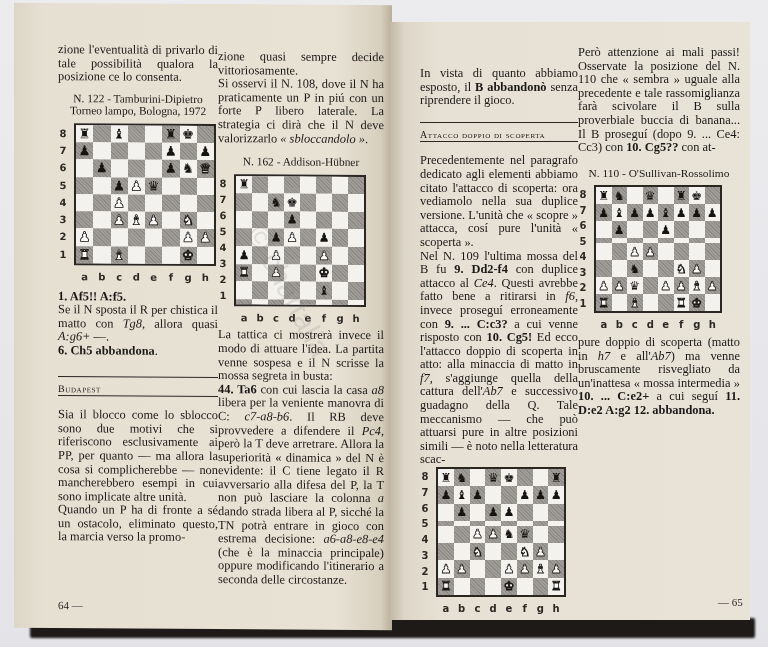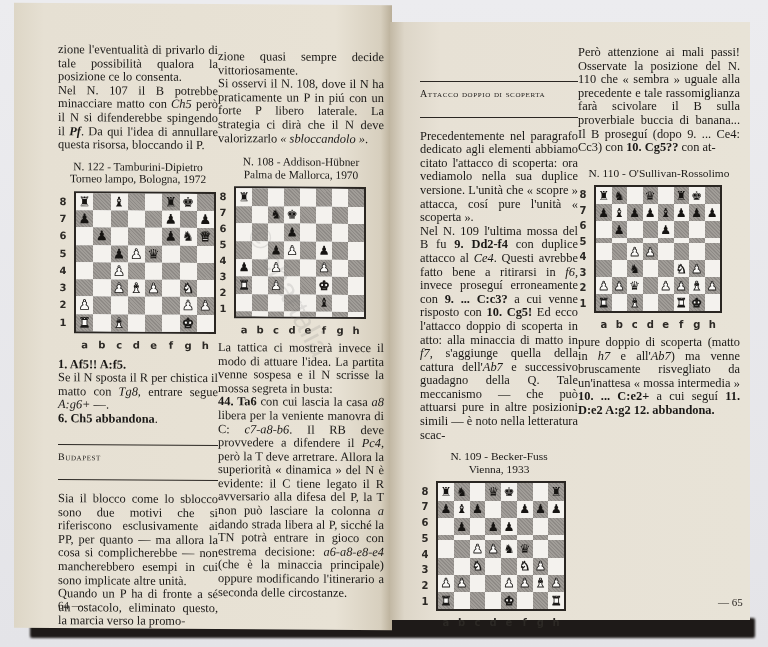--- a/index.html
+++ b/index.html
@@ -7,21 +7,21 @@
 #stage{position:relative;width:768px;height:647px;background:linear-gradient(180deg,#ececef 0%,#e4e4e8 100%)}
 .shadow{position:absolute;left:30px;top:618px;width:725px;height:20px;background:#1e1a18;border-radius:2px;filter:blur(1px)}
 .page{position:absolute;background:#e3ddd0;color:#1a1816;font-size:12.4px;line-height:13.6px}
 .page.left{left:14px;top:4px;width:378px;height:625px;background:linear-gradient(90deg,#ddd6c6 0%,#e6e0d3 8%,#e8e2d5 85%,#d7cfbe 97%,#b9ae98 100%);transform:skewY(.35deg)}
 .page.right{left:390px;top:22px;width:360px;height:598px;background:linear-gradient(90deg,#c2b8a4 0%,#ddd6c8 4%,#e7e1d5 14%,#e8e3d7 100%)}
 .col{position:absolute}
 .col p{text-align:justify;hyphens:none}
 .b{font-weight:bold}
 .i{font-style:italic}
 .caption{text-align:center;font-size:11.4px;line-height:12.6px;margin:8px 0 6px}
-.section-rule{border-top:1.6px solid #2a2622;border-bottom:1.6px solid #2a2622;padding:5px 0 16px;margin:12px 0 12px;font-size:10px;letter-spacing:.6px;font-variant:small-caps;text-transform:none}
+.section-rule{border-top:1.6px solid #2a2622;border-bottom:1.6px solid #2a2622;padding:5px 0 0;margin:12px 0 12px;font-size:10px;letter-spacing:.6px;font-variant:small-caps;text-transform:none}
 .board-wrap{position:relative;margin-left:16px}
 .board{display:grid;grid-template-columns:repeat(8,1fr);border:2px solid #2a2622;background:#fff}
 .sq{position:relative;display:flex;align-items:center;justify-content:center;font-family:"DejaVu Sans",sans-serif;line-height:1}
 .sq.dark{background:repeating-linear-gradient(45deg,#8e8a86 0 1px,#a19d98 1px 2.5px)}
 .sq.light{background:#f4f2ee}
 .pc-w{color:#fbfaf8;-webkit-text-stroke:.8px #1c1a18;text-shadow:0 0 0 #1c1a18}
 .pc-b{color:#161412}
 .ranks{position:absolute;left:-16px;top:2px;display:flex;flex-direction:column;font-family:"DejaVu Sans",sans-serif;font-size:10px;font-weight:bold;color:#2c2925}
 .ranks span{display:flex;align-items:center;justify-content:center;width:10px}
 .files{display:grid;grid-template-columns:repeat(8,1fr);font-family:"DejaVu Sans",sans-serif;font-size:10px;font-weight:bold;color:#2c2925;margin-top:5px;padding:0 2px}
@@ -32,21 +32,20 @@
 </head>
 <body>
 
 <div id="stage">
   <div class="shadow"></div>
 
   <div class="page left">
 
     <div class="col" style="left:44px;top:40px;width:160px;">
       <p>zione l'eventualità di privarlo di tale possibilità qualora la posizione ce lo consenta.</p>
-      <p><span>Nel N. 107 il B potrebbe minacciare matto con </span><span class="i">Ch5</span><span> però il N si difenderebbe spingendo il </span><span class="i b">Pf</span><span>. Da qui l'idea di annullare questa risorsa, bloccando il P.</span></p>
 
       <div class="caption">
         <div>N. 122 - Tamburini-Dipietro</div>
         <div>Torneo lampo, Bologna, 1972</div>
       </div>
       <div class="board-wrap" style="width: 142px;">
           <div class="ranks">
             <span style="height: 17.25px;">8</span>
             <span style="height: 17.25px;">7</span>
             <span style="height: 17.25px;">6</span>
@@ -178,36 +177,35 @@
             <span>c</span>
             <span>d</span>
             <span>e</span>
             <span>f</span>
             <span>g</span>
             <span>h</span>
           </div>
         </div>
 
       <p style="margin-top:6px"><span class="b">1. Af5!! A:f5.</span></p>
-      <p><span>Se il N sposta il R per chistica il matto con </span><span class="i">Tg8</span><span>, entrare segue </span><span class="i">A:g6+</span><span> —.</span></p>
+      <p><span>Se il N sposta il R per chistica il matto con </span><span class="i">Tg8</span><span>, allora quasi </span><span class="i">A:g6+</span><span> —.</span></p>
       <p><span class="b">6. Ch5 abbandona</span><span>.</span></p>
 
       <div class="section-rule" style="margin-top:18px"><span>Budapest</span></div>
 
       <p>Sia il blocco come lo sblocco sono due motivi che si riferiscono esclusivamente ai PP, per quanto — ma allora la cosa si complicherebbe — non mancherebbero esempi in cui sono implicate altre unità.</p>
       <p>Quando un P ha di fronte a sé un ostacolo, eliminato questo, la marcia verso la promo-</p>
     </div>
 
     <div class="col" style="left:204px;top:46px;width:166px;">
       <p>zione quasi sempre decide vittoriosamente.</p>
       <p><span>Si osservi il N. 108, dove il N ha praticamente un P in piú con un forte P libero laterale. La strategia ci dirà che il N deve valorizzarlo </span><span class="i">« sbloccandolo »</span><span>.</span></p>
 
       <div class="caption" style="margin-top:10px">
-        <div>N. 108 - Addison-Hübner</div>
-        <div>Palma de Mallorca, 1970</div>
+        <div>N. 162 - Addison-Hübner</div>
       </div>
       <div class="board-wrap" style="width: 132px;">
           <div class="ranks">
             <span style="height: 16px;">8</span>
             <span style="height: 16px;">7</span>
             <span style="height: 16px;">6</span>
             <span style="height: 16px;">5</span>
             <span style="height: 16px;">4</span>
             <span style="height: 16px;">3</span>
             <span style="height: 16px;">2</span>
@@ -321,30 +319,27 @@
 
       <p style="margin-top:4px">La tattica ci mostrerà invece il modo di attuare l'idea. La partita venne sospesa e il N scrisse la mossa segreta in busta:</p>
       <p><span class="b">44. Ta6</span><span> con cui lascia la casa </span><span class="i">a8</span><span> libera per la veniente manovra di C: </span><span class="i">c7-a8-b6</span><span>. Il RB deve provvedere a difendere il </span><span class="i">Pc4</span><span>, però la T deve arretrare. Allora la superiorità « dinamica » del N è evidente: il C tiene legato il R avversario alla difesa del P, la T non può lasciare la colonna </span><span class="i">a</span><span> dando strada libera al P, sicché la TN potrà entrare in gioco con estrema decisione: </span><span class="i">a6-a8-e8-e4</span><span> (che è la minaccia principale) oppure modificando l'itinerario a seconda delle circostanze.</span></p>
     </div>
 
     <div class="pagenum" style="left:44px;top:596px">64 —</div>
   </div>
 
   <div class="page right">
     <div class="col" style="left:30px;top:45px;width:158px;">
+      <p><span>In vista di quanto abbiamo esposto, il </span><span class="b">B abbandonò</span><span> senza riprendere il gioco.</span></p>
 
       <div class="section-rule" style="margin-top:14px"><span>Attacco doppio di scoperta</span></div>
 
       <p>Precedentemente nel paragrafo dedicato agli elementi abbiamo citato l'attacco di scoperta: ora vediamolo nella sua duplice versione. L'unità che « scopre » attacca, cosí pure l'unità « scoperta ».</p>
       <p><span>Nel N. 109 l'ultima mossa del B fu </span><span class="b">9. Dd2-f4</span><span> con duplice attacco al </span><span class="i">Ce4</span><span>. Questi avrebbe fatto bene a ritirarsi in </span><span class="i">f6</span><span>, invece proseguí erroneamente con </span><span class="b">9. ... C:c3?</span><span> a cui venne risposto con </span><span class="b">10. Cg5!</span><span> Ed ecco l'attacco doppio di scoperta in atto: alla minaccia di matto in </span><span class="i">f7</span><span>, s'aggiunge quella della cattura dell'</span><span class="i">Ab7</span><span> e successivo guadagno della Q. Tale meccanismo — che può attuarsi pure in altre posizioni simili — è noto nella letteratura scac-</span></p>
 
-      <div class="caption">
-        <div>N. 109 - Becker-Fuss</div>
-        <div>Vienna, 1933</div>
-      </div>
       <div class="board-wrap" style="width: 130px;">
           <div class="ranks">
             <span style="height: 15.75px;">8</span>
             <span style="height: 15.75px;">7</span>
             <span style="height: 15.75px;">6</span>
             <span style="height: 15.75px;">5</span>
             <span style="height: 15.75px;">4</span>
             <span style="height: 15.75px;">3</span>
             <span style="height: 15.75px;">2</span>
             <span style="height: 15.75px;">1</span>

